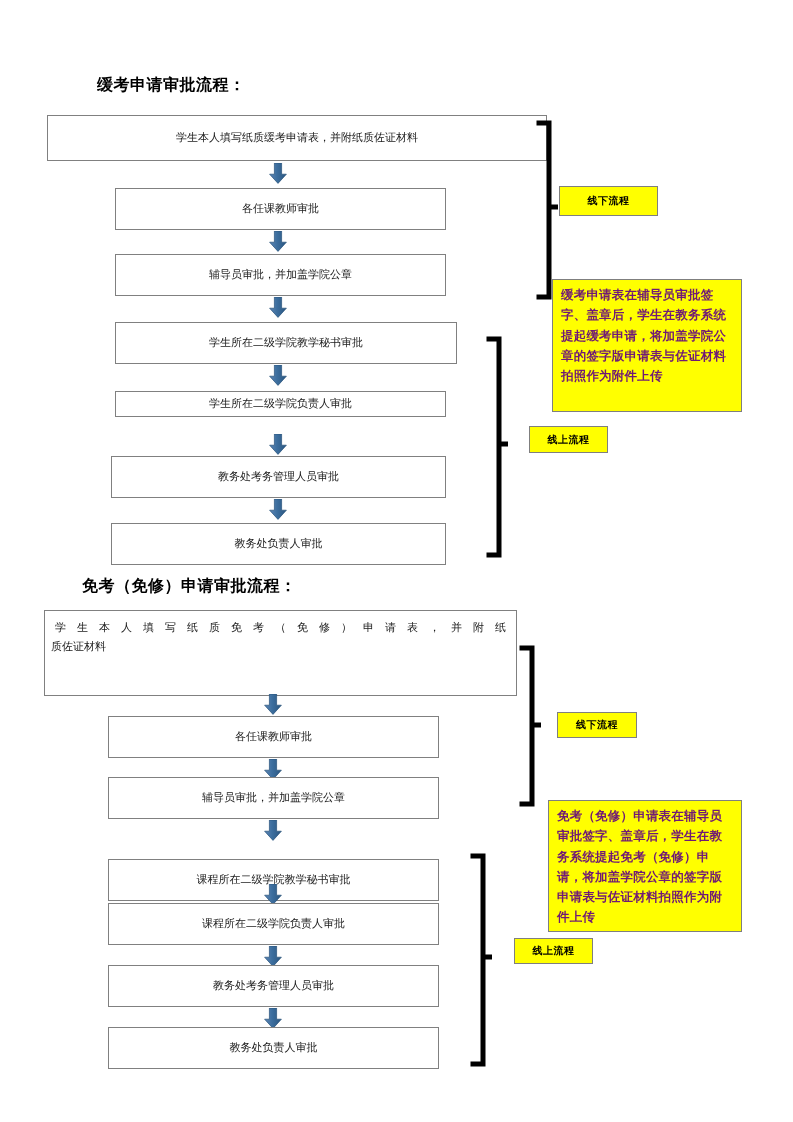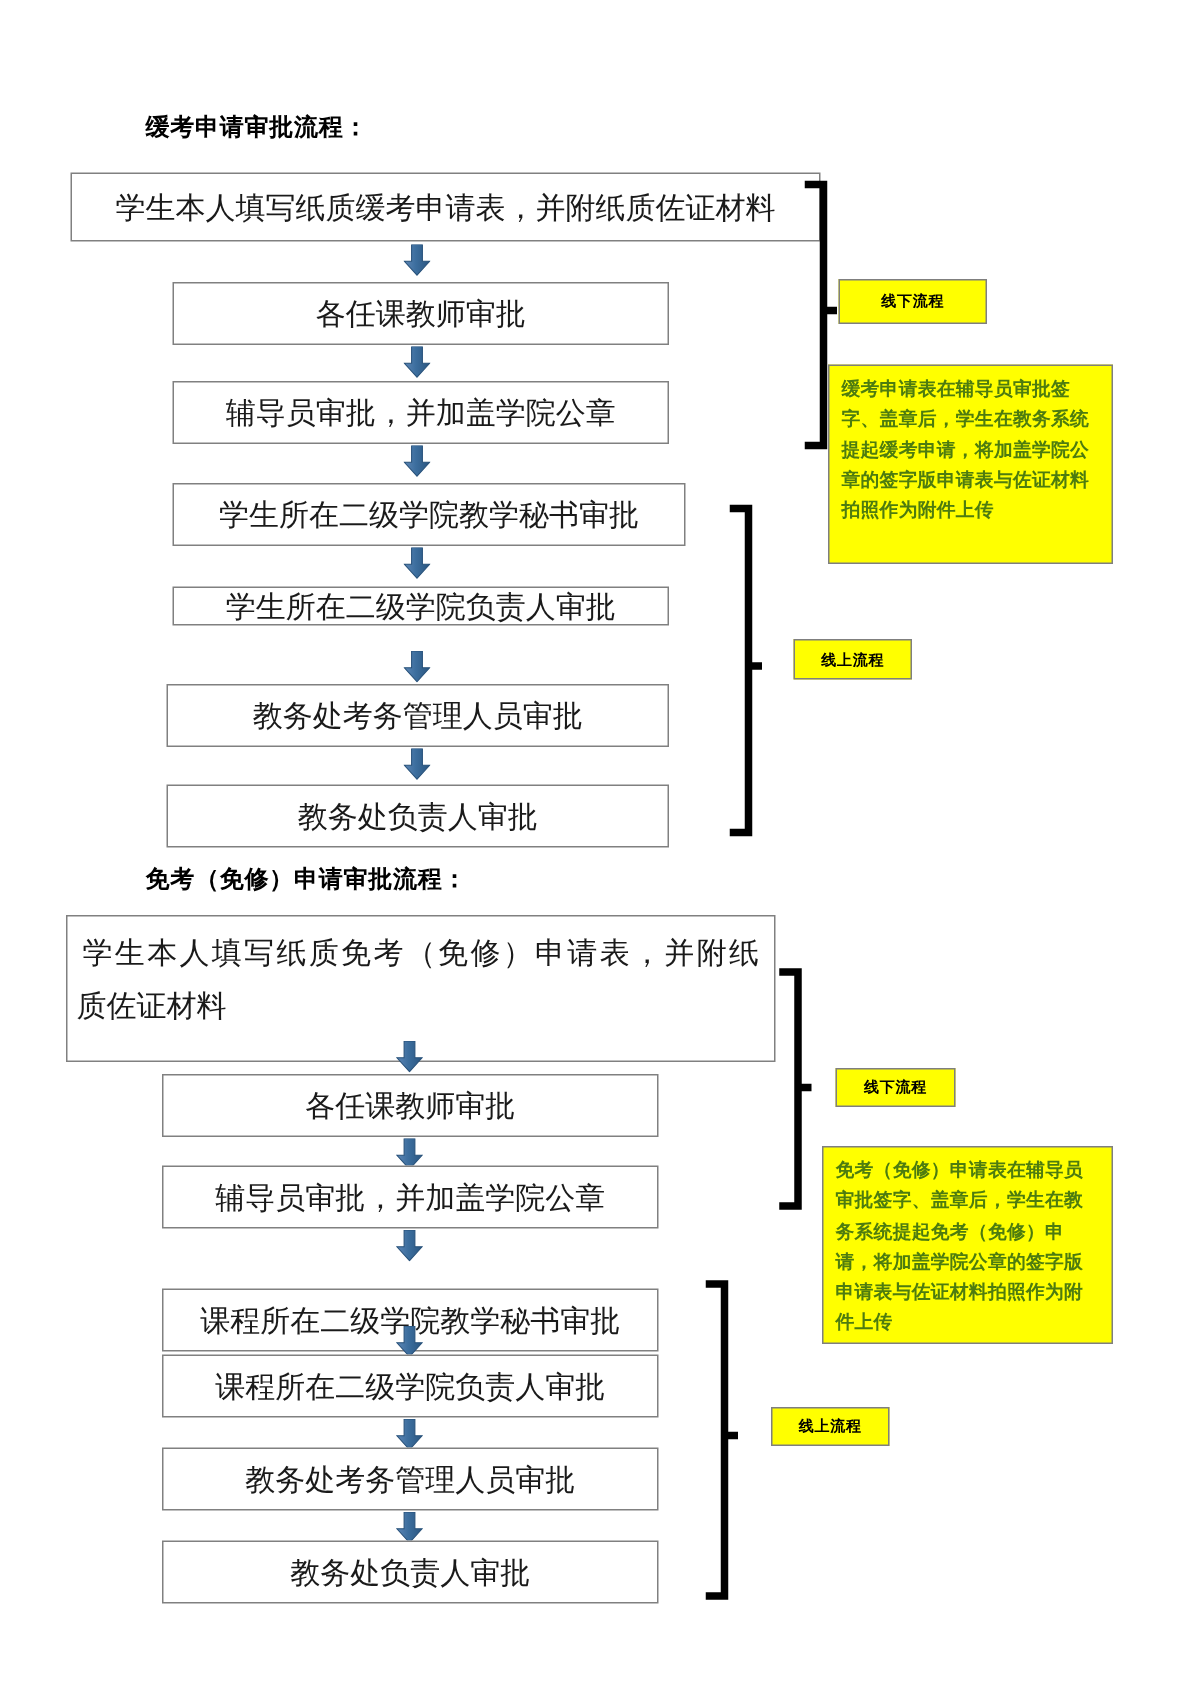--- a/index.html
+++ b/index.html
@@ -38,21 +38,21 @@
   
   .node {
     position: absolute;
     box-sizing: border-box;
     border: 1px solid #808080;
     background: #ffffff;
     display: flex;
     align-items: center;
     justify-content: center;
     text-align: center;
-    font-size: 20px;
+    font-size: 11px;
     line-height: 1.55;
     color: #1a1a1a;
     padding: 0 6px;
   }
   .node.two-line {
     line-height: 1.75;
     display: block;
     padding-top: 7px;
   }
   .node .ln {
@@ -94,24 +94,25 @@
 
   .note {
     position: absolute;
     box-sizing: border-box;
     background: #FFFF00;
     border: 1px solid #7f7f7f;
     font-family: "DejaVu Sans", "Liberation Sans", sans-serif;
     font-weight: bold;
     font-size: 12.5px;
     line-height: 1.62;
-    color: #4d7c0f;
+    color: #701a75;
     padding: 5px 7px 4px 8px;
     text-align: left;
     letter-spacing: 0.2px;
+    margin-top: 36px;
   }
 </style>
 </head>
 <body>
 
 <div class="page">
 
   <div class="section-title" style="left:97px; top:77px;">缓考申请审批流程：</div>
 
   <div class="node" style="left:47px; top:115px; width:500px; height:46px;">学生本人填写纸质缓考申请表，并附纸质佐证材料</div>
@@ -182,23 +183,23 @@
   <div class="note" style="left:552px; top:243px; width:190px; height:133px;">缓考申请表在辅导员审批签字、盖章后，学生在教务系统提起缓考申请，将加盖学院公章的签字版申请表与佐证材料拍照作为附件上传</div>
 
   <div class="bracket" style="left:486px; top:336px;">
     <svg width="22" height="222" viewBox="0 0 22 222" xmlns="http://www.w3.org/2000/svg">
       <path d="M3,3 H13 V108 H21 M13,108 V219 H3" fill="none" stroke="#000000" stroke-width="5" stroke-linecap="square" stroke-linejoin="miter"></path>
     </svg>
   </div>
 
   <div class="tag" style="left:529px; top:426px; width:79px; height:27px;">线上流程</div>
 
-  <div class="section-title" style="left:97px; top:578px;">免考（免修）申请审批流程：</div>
-
-  <div class="node two-line" style="left:44px; top:610px; width:473px; height:98px;">
+  <div class="section-title" style="left:82px; top:578px;">免考（免修）申请审批流程：</div>
+
+  <div class="node two-line" style="left:44px; top:610px; width:473px; height:86px;">
     <span class="ln first">学生本人填写纸质免考（免修）申请表，并附纸</span>
     <span class="ln">质佐证材料</span>
   </div>
 
   <div class="arrow" style="left:264px; top:694px;">
     <svg viewBox="0 0 18 21" xmlns="http://www.w3.org/2000/svg">
       <path d="M5.4,0 H12.6 V11.2 H17.4 L9,20.4 L0.6,11.2 H5.4 Z" fill="url(#ag1)" stroke="#27517A" stroke-width="0.7"></path>
     </svg>
   </div>
 

